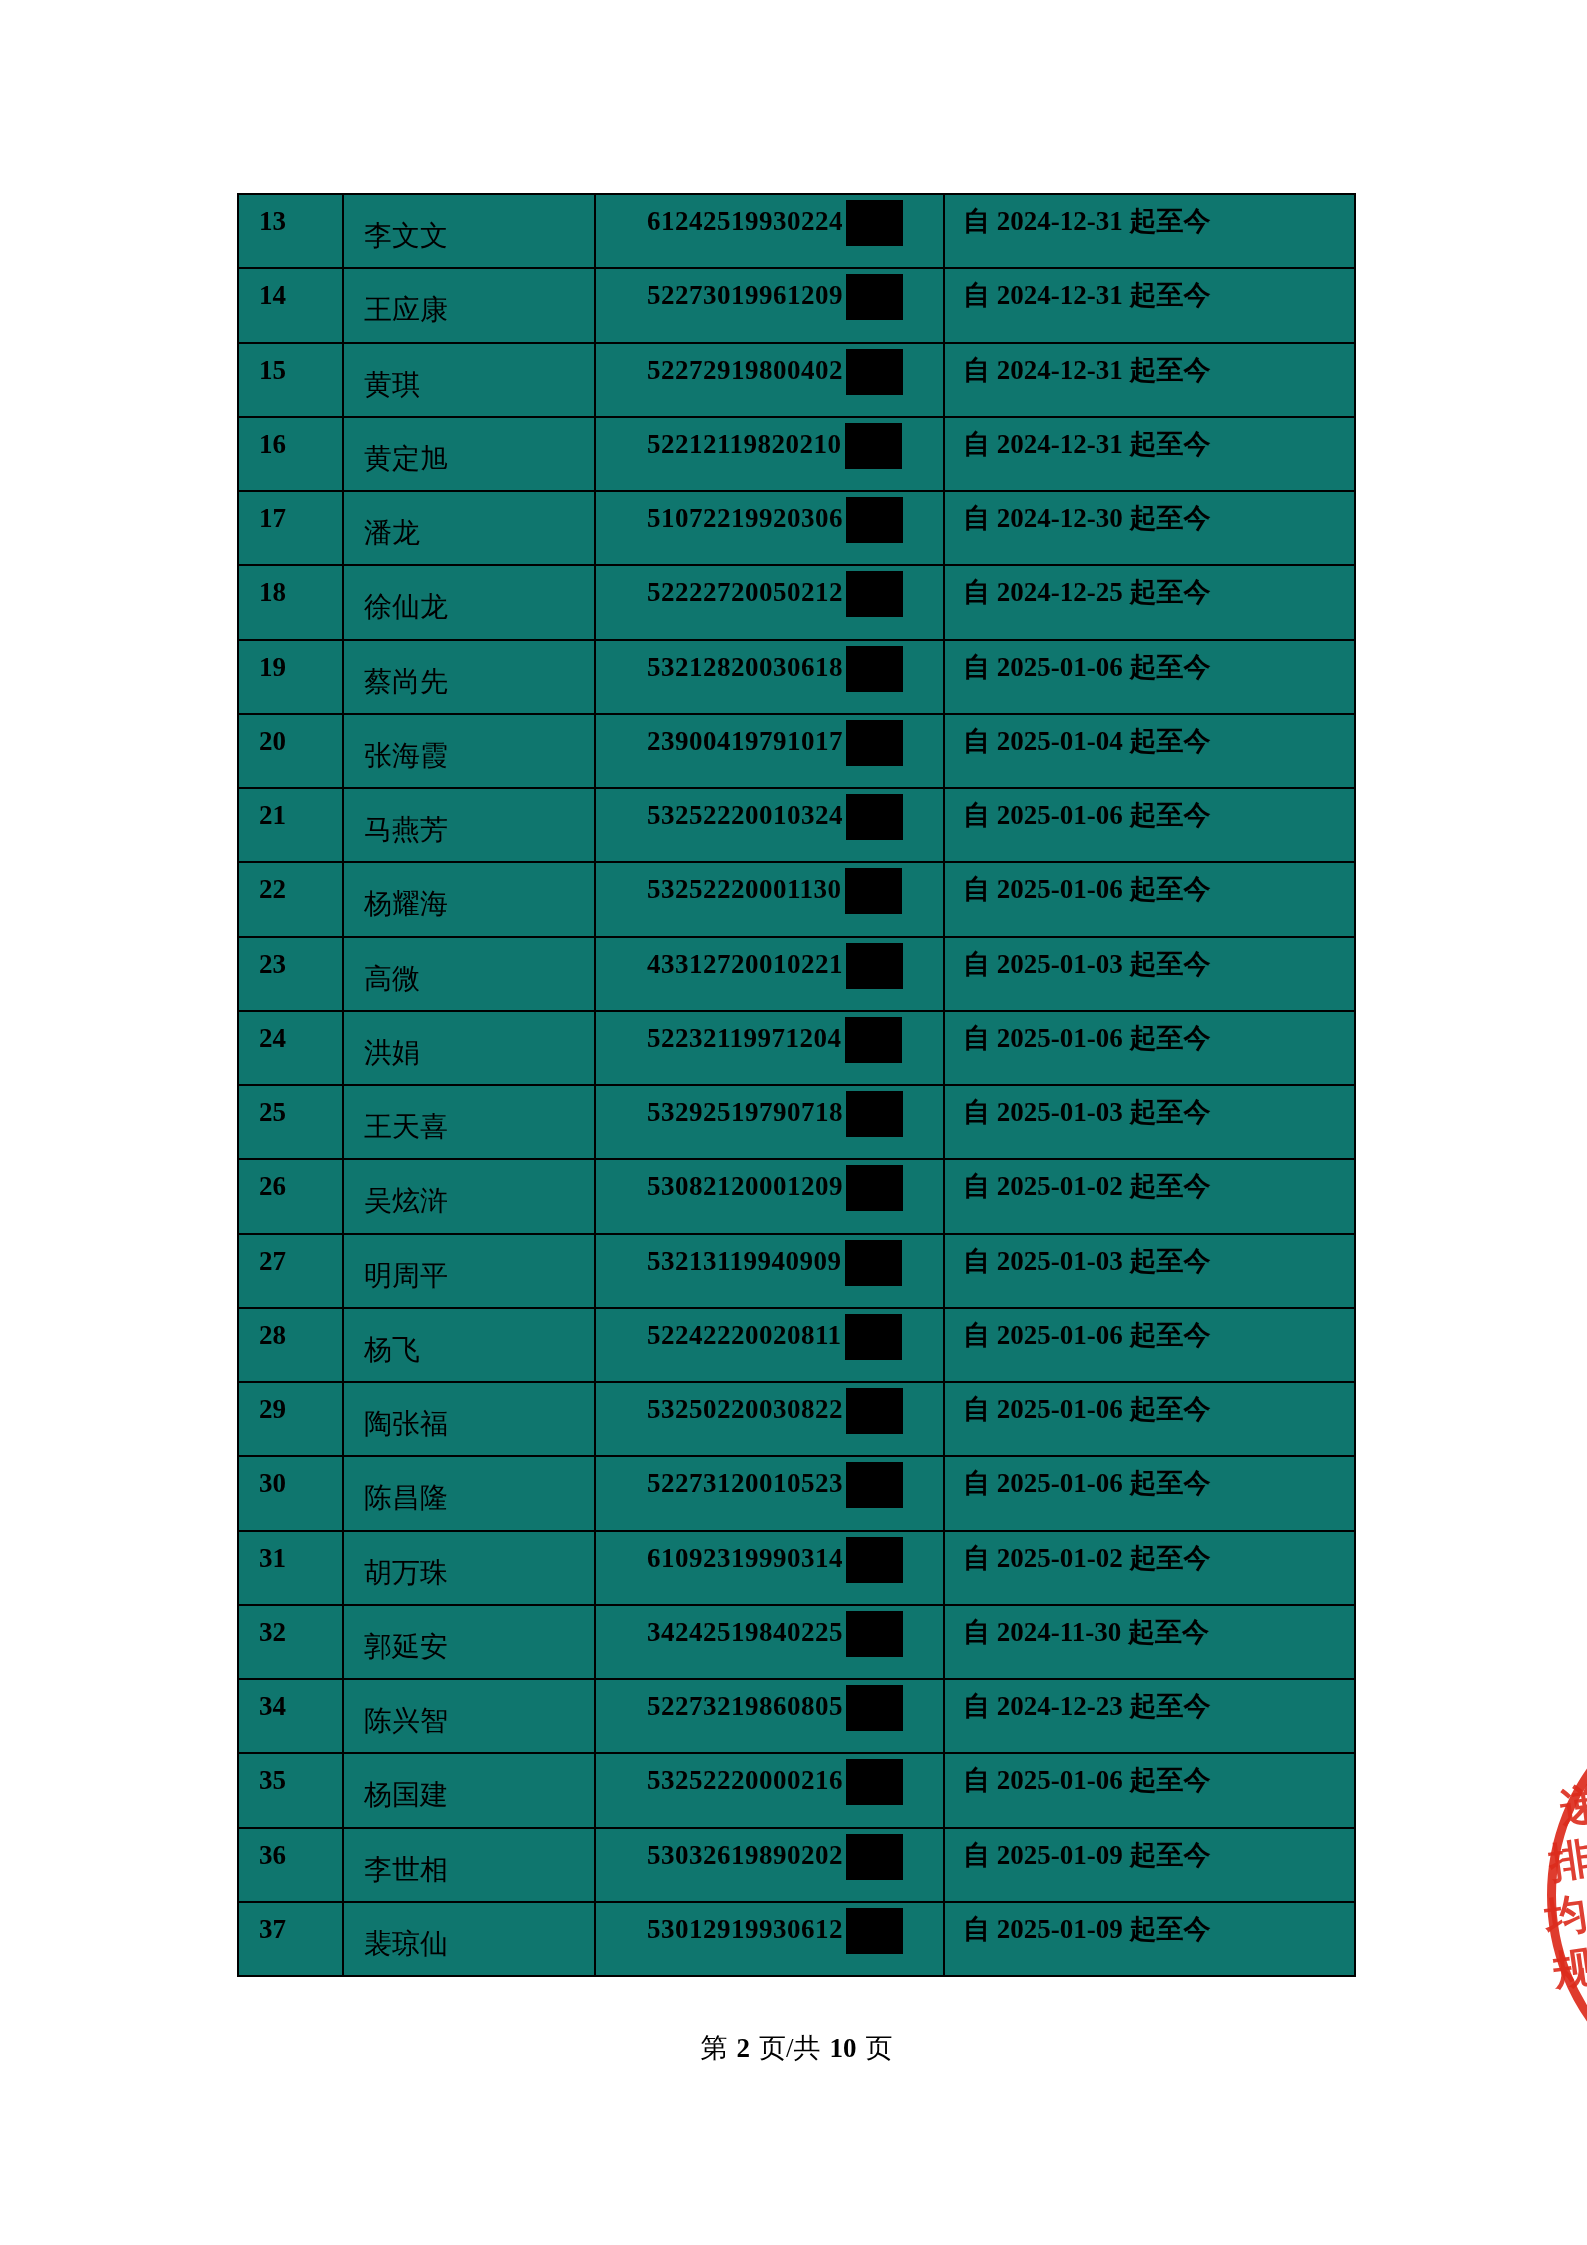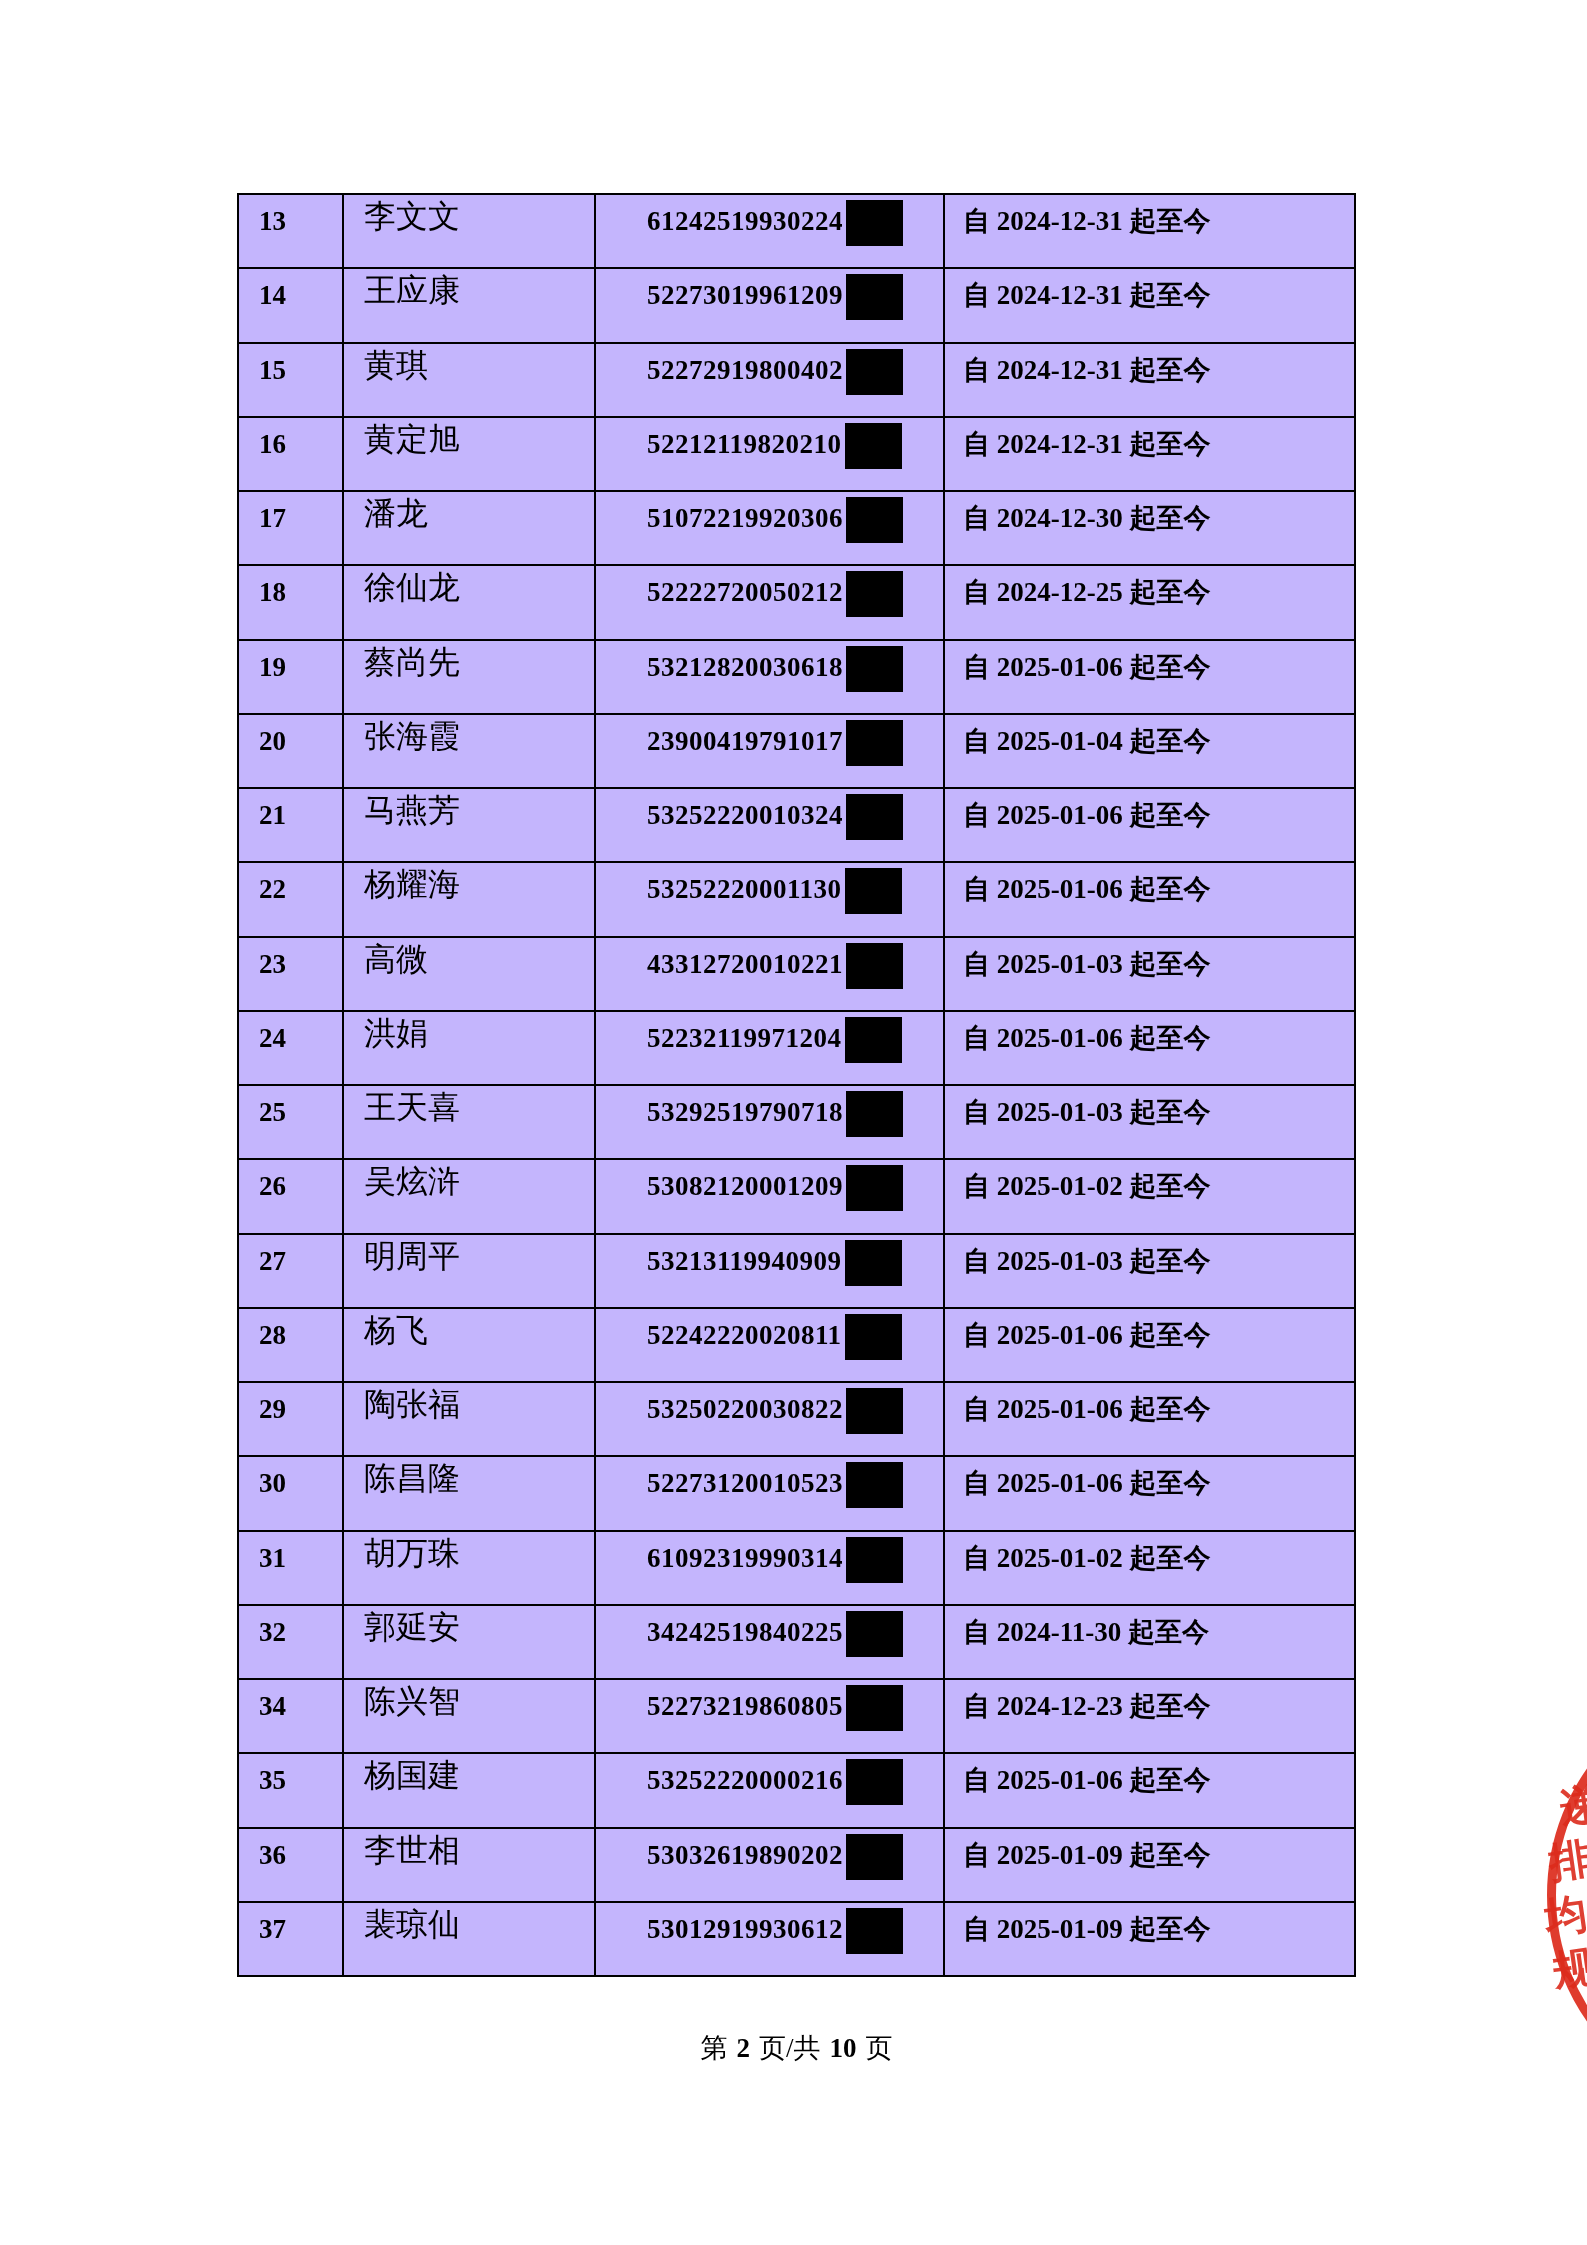--- a/index.html
+++ b/index.html
@@ -20,21 +20,21 @@
   .roster-table {
     position: absolute;
     left: 237px;
     top: 193px;
     width: 1119px;
     height: 1784px;
     border: 2px solid #000000;
     box-sizing: border-box;
     display: flex;
     flex-direction: column;
-    background: #c4b5fd;
+    background: #0f766e;
   }
   .trow {
     flex: 1 1 0;
     display: grid;
     grid-template-columns: 105px 252px 349px 1fr;
     border-bottom: 2px solid #000000;
     box-sizing: border-box;
   }
   .trow:last-child { border-bottom: none; }
   .cell {
@@ -44,22 +44,22 @@
     line-height: 1.25;
   }
   .cell:last-child { border-right: none; font-family: Liberation Serif, serif; }
 
   .c-no {
     padding: 10px 0 0 20px;
     font-size: 27px;
     font-weight: bold;
   }
   .c-name {
-    padding: 1px 0 0 20px;
-    font-size: 32px;
+    padding: 23px 0 0 20px;
+    font-size: 28px;
     font-weight: normal;
   }
   .c-id {
     padding: 10px 0 0 12px;
     font-size: 27px;
     font-weight: bold;
     letter-spacing: 0.5px;
     white-space: nowrap;
     margin-left: 39px;
   }

